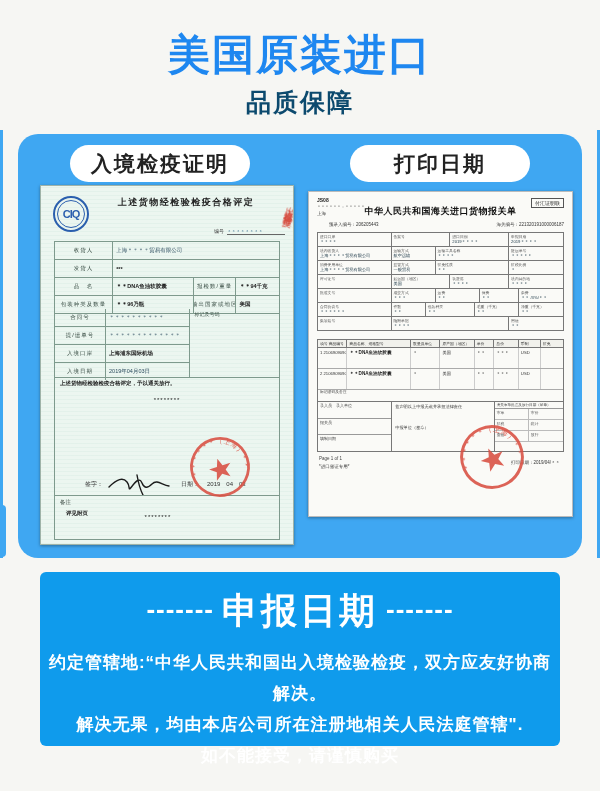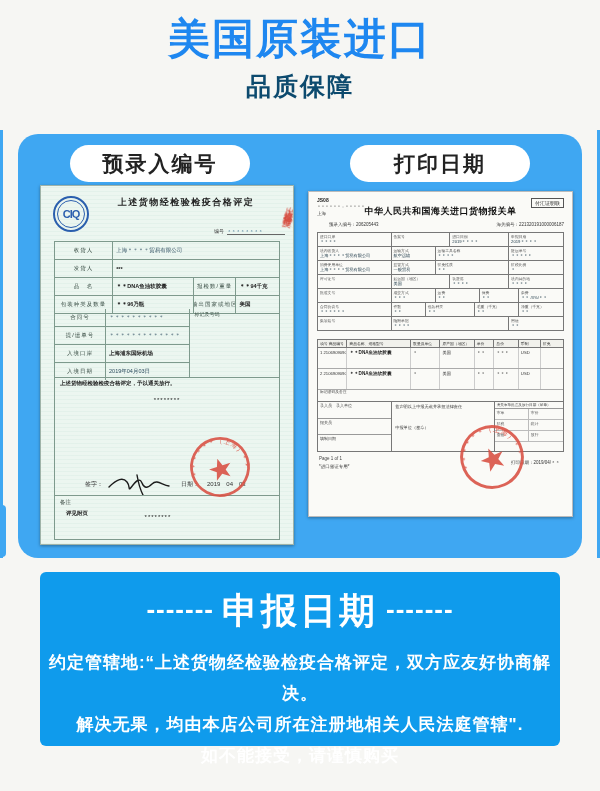--- a/index.html
+++ b/index.html
@@ -3,21 +3,21 @@
 <meta charset="utf-8">
 <style>
   html,body{margin:0;padding:0;}
   body{
     width:600px;height:791px;position:relative;overflow:hidden;
     background:#F6F6F3;
     font-family:"Liberation Sans","DejaVu Sans",sans-serif;
     -webkit-text-size-adjust:none;
   }
   
-  .hero{padding-top:14px;text-align:center;}
+  .hero{padding-top:30px;text-align:center;}
   .hero-title{font-size:42px;line-height:50px;font-weight:bold;color:#1E87F0;letter-spacing:2px;}
   .hero-sub{font-size:25px;line-height:36px;font-weight:bold;color:#0c4a6e;letter-spacing:2px;margin-top:4px;}
   
   .docs-panel{position:absolute;left:18px;top:134px;width:564px;height:424px;background:#3FA7F2;border-radius:20px;}
   .edge-sliver{position:absolute;top:130px;width:3px;height:428px;background:#3FA7F2;}
   .edge-sliver.l{left:0;}
   .edge-sliver.r{right:0;}
   .edge-blip{position:absolute;left:0;top:505px;width:6px;height:52px;background:#3FA7F2;border-radius:0 4px 4px 0;}
   .badge{position:absolute;top:11px;width:180px;height:37px;background:#FFFFFF;border-radius:19px;
     text-align:center;line-height:37px;font-size:21px;font-weight:bold;color:#222;letter-spacing:2px;}
@@ -114,21 +114,21 @@
 <div class="hero">
   <div class="hero-title">美国原装进口</div>
   <div class="hero-sub">品质保障</div>
 </div>
 
 <div class="edge-sliver l"></div>
 <div class="edge-sliver r"></div>
 <div class="edge-blip"></div>
 
 <div class="docs-panel">
-  <div class="badge left">预录入编号</div>
+  <div class="badge left">入境检疫证明</div>
   <div class="badge right">打印日期</div>
 
   <div class="doc cert">
     <div class="cert-emblem">
         <span>CIQ</span>
       </div>
     <div class="cert-t1">上述货物经检验检疫合格评定</div>
     <div class="cert-serial">
       <span>编号</span><span class="sv blur">＊＊＊＊＊＊＊＊</span>
     </div>
@@ -414,17 +414,17 @@
       <text font-size="10.5" fill="#D94F42" letter-spacing="1"><textPath href="#arcB" startOffset="6%" class="arc-text">＊＊＊＊＊＊（上海）＊＊＊公司</textPath></text>
     </svg>
   </div>
 </div>
 
 <div class="dispute">
   <div class="d-title">
     <span class="dash">-------</span><span>申报日期</span><span class="dash">-------</span>
   </div>
   <div class="d-lines" id="dispute-lines">
-      <p>约定管辖地:“上述货物经检验检疫合格评定，双方应友好协商解决。</p>
+      <p>约定管辖地:“中华人民共和国出入境检验检疫，双方应友好协商解决。</p>
       <p>解决无果，均由本店公司所在注册地相关人民法庭管辖".</p>
       <p>如不能接受，请谨慎购买</p>
     </div>
 </div>
 
 </body></html>

